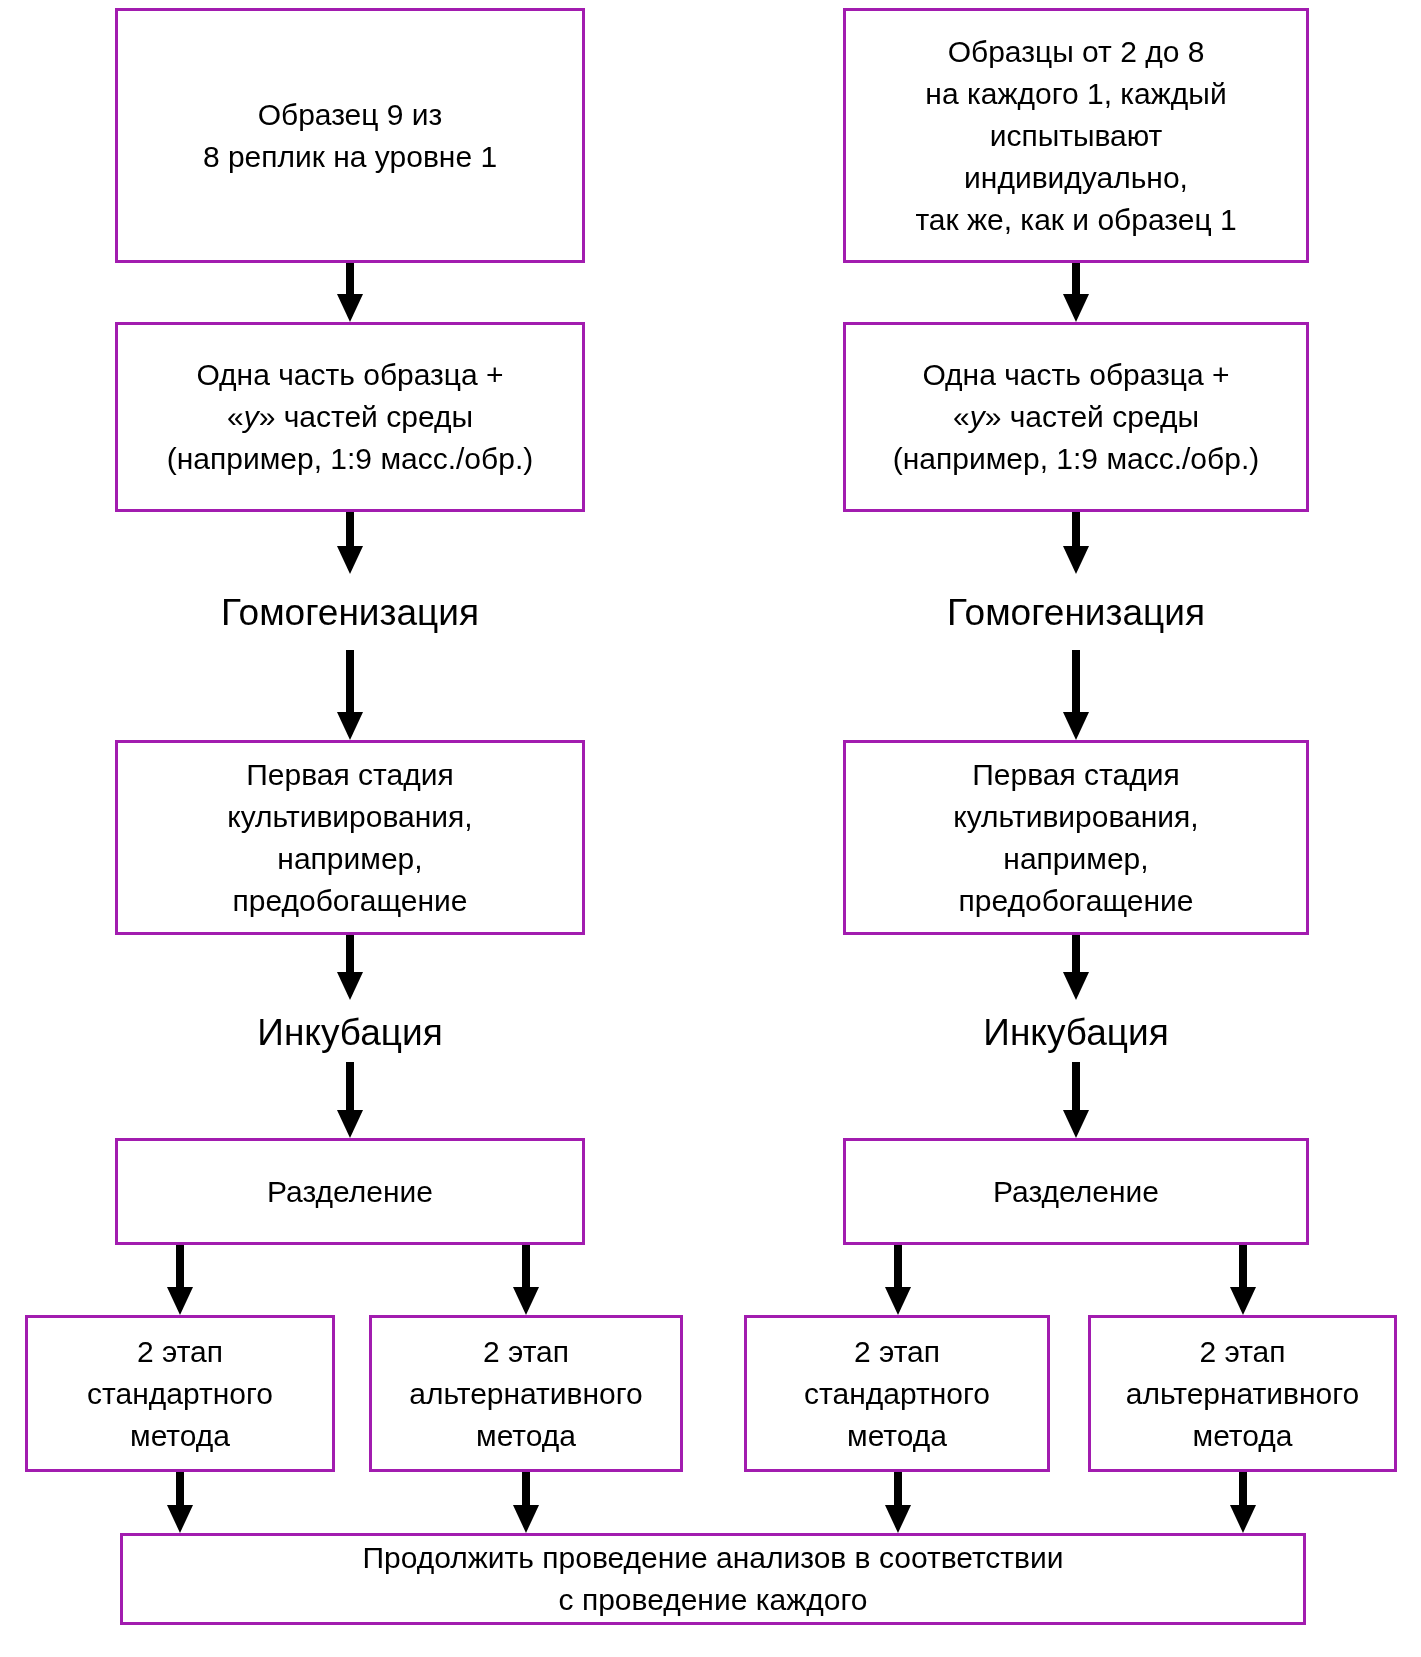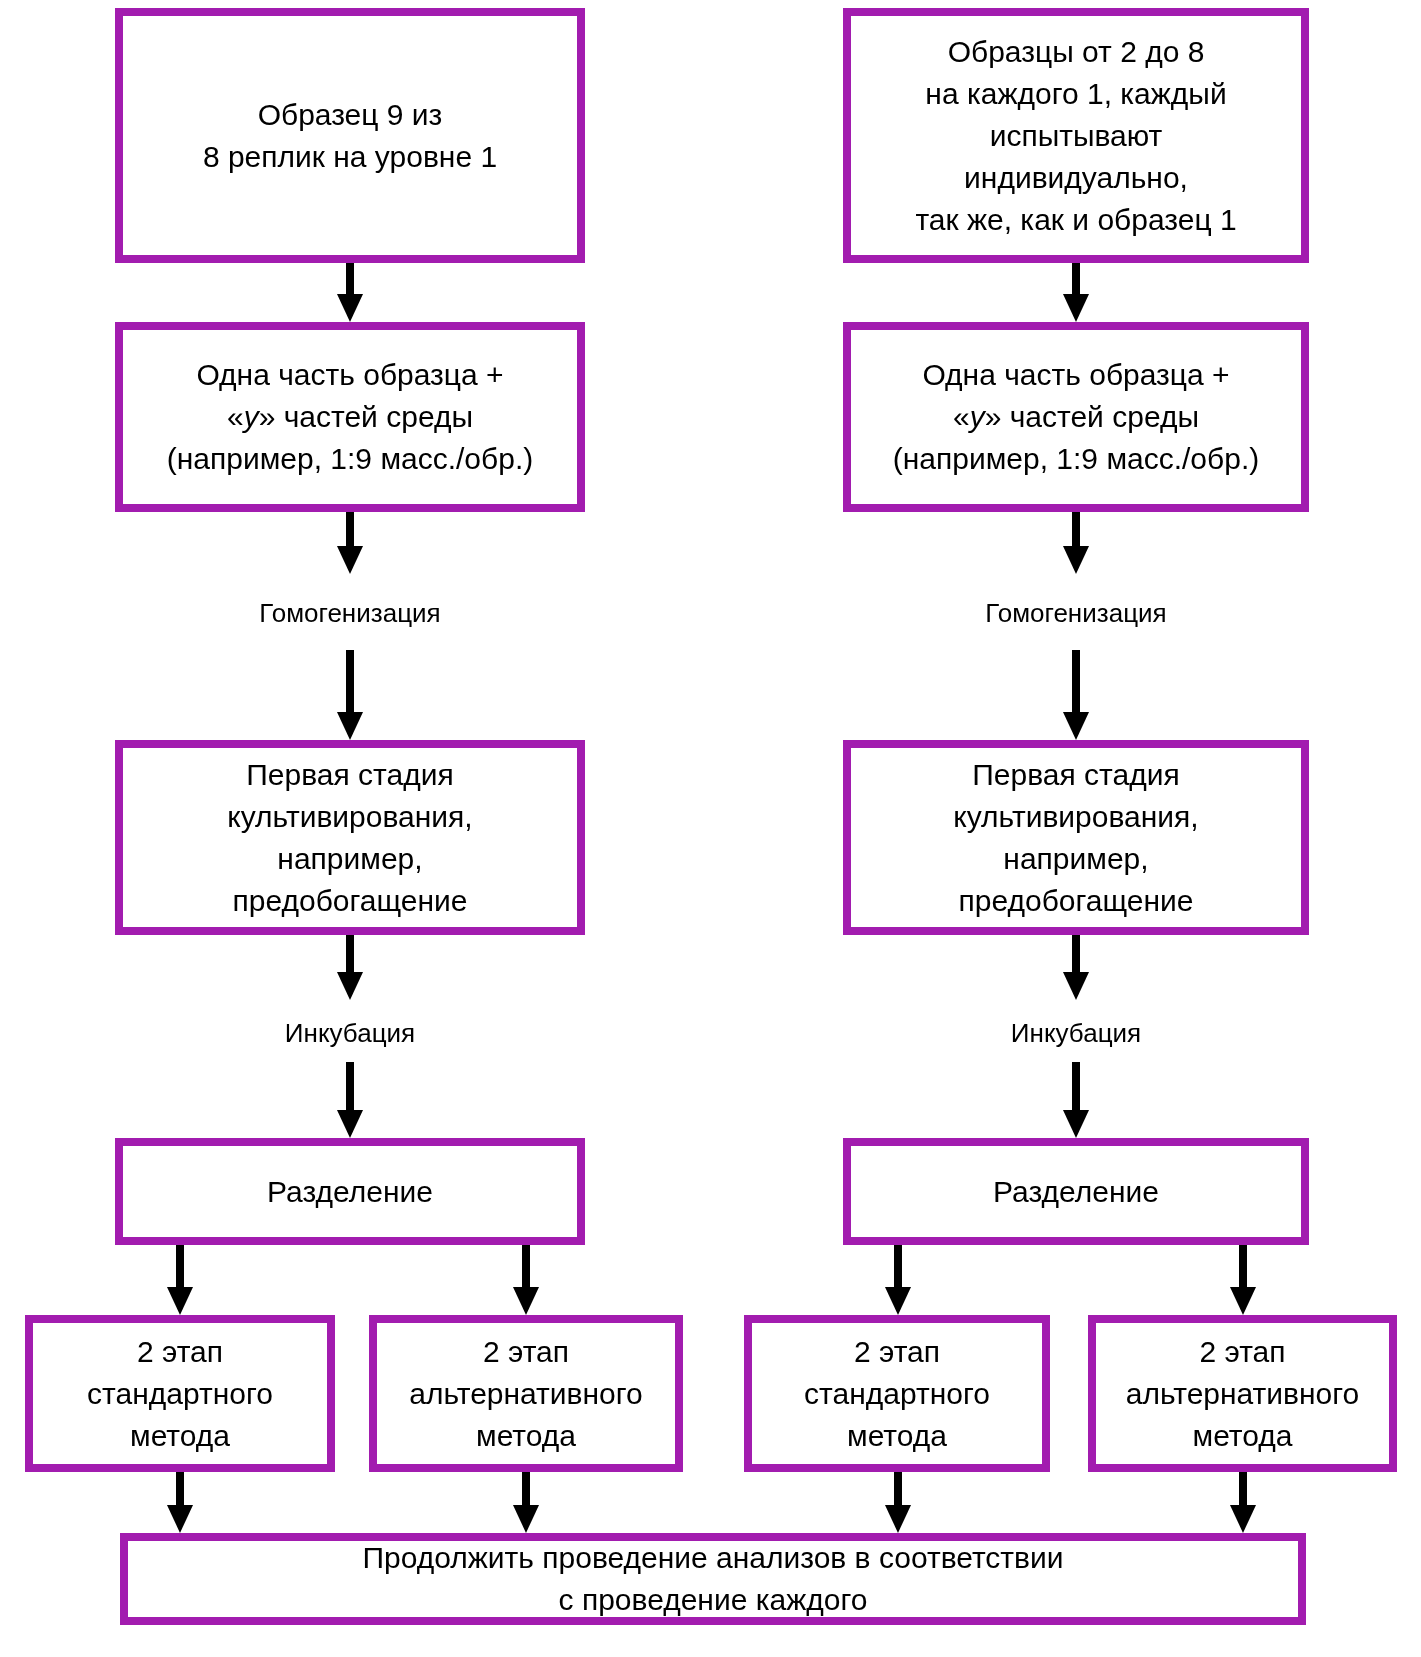--- a/index.html
+++ b/index.html
@@ -3,28 +3,28 @@
 <meta charset="utf-8">
 <style>
   html, body { margin:0; padding:0; background:#ffffff; }
   .canvas {
     position:relative; width:1421px; height:1657px; background:#ffffff;
     font-family:"Liberation Sans", sans-serif; color:#000000;
     overflow:hidden;
   }
   .box {
     position:absolute; box-sizing:border-box;
-    border:8px solid #a21caf; background:#ffffff;
+    border:3px solid #a21caf; background:#ffffff;
     display:flex; flex-direction:column; align-items:center; justify-content:center;
     text-align:center; font-size:30px; line-height:42px;
   }
   .ln { white-space:nowrap; }
   .flow-label {
     position:absolute; transform:translateX(-50%);
-    font-size:26px; line-height:42px; white-space:nowrap; text-align:center;
+    font-size:37px; line-height:42px; white-space:nowrap; text-align:center;
   }
   .arrow { position:absolute; width:26px; margin-left:-13px; }
   .arrow::before {
     content:""; position:absolute; left:9px; right:9px; top:0; bottom:24px;
     background:#000000;
   }
   .arrow::after {
     content:""; position:absolute; left:0; bottom:0; width:0; height:0;
     border-left:13px solid transparent; border-right:13px solid transparent;
     border-top:28px solid #000000;

